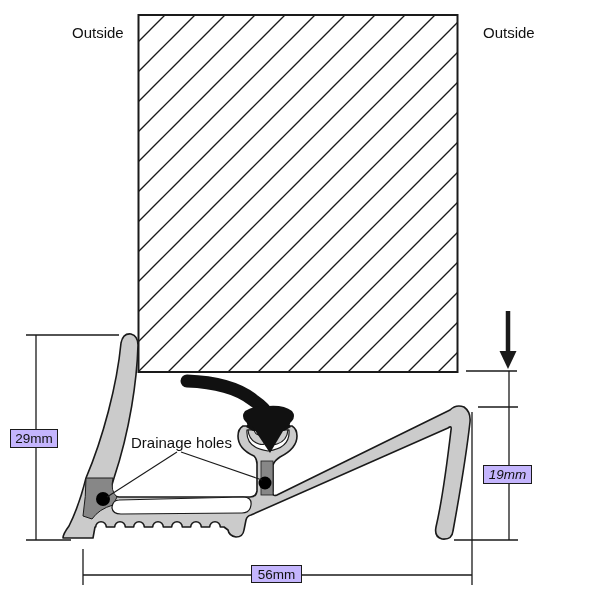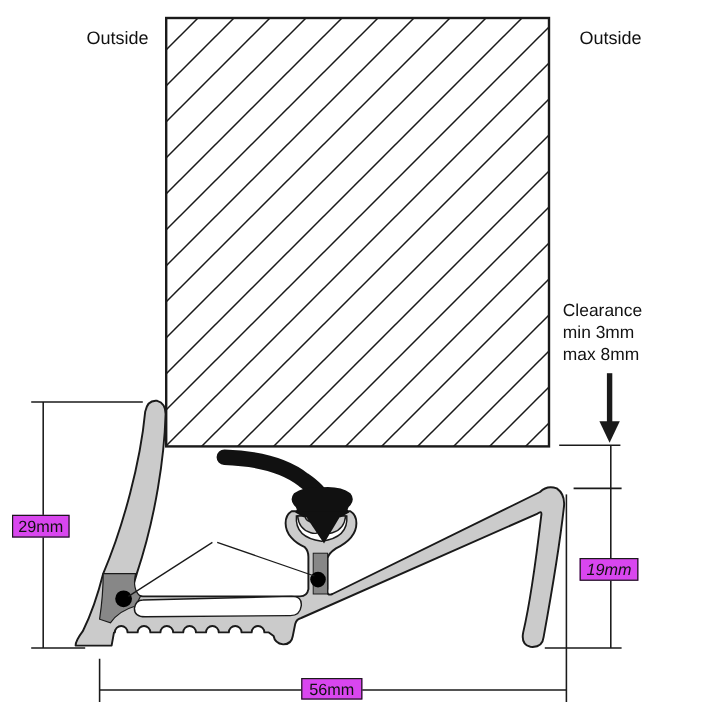--- a/index.html
+++ b/index.html
@@ -4,21 +4,21 @@
 <style>
   html,body{margin:0;padding:0;background:#fff;}
   .canvas{
     position:relative;width:600px;height:600px;background:#fff;
     font-family:"Liberation Sans","DejaVu Sans",sans-serif;color:#111;overflow:hidden;border-radius:28px;
   }
   .canvas svg{position:absolute;left:0;top:0;}
   .lbl{position:absolute;font-size:15px;white-space:nowrap;}
   .clearance{position:absolute;font-size:14.5px;line-height:18.5px;white-space:nowrap;}
   .dimbox{
-    position:absolute;background:#d946ef;border:1.7px solid #1a1a1a;
+    position:absolute;background:#c4b5fd;border:1.7px solid #1a1a1a;
     display:flex;align-items:center;justify-content:center;
     font-size:13.5px;white-space:nowrap;
   }
   .ln{stroke:#1a1a1a;fill:none;}
 </style>
 </head>
 <body>
 
 <div class="canvas">
 
@@ -102,23 +102,19 @@
       <path class="ln" stroke-width="1.3" d="M 472,412 V 585"></path>
 
       <path class="ln" stroke-width="4.5" d="M 508,311 V 352"></path>
       <polygon points="499.5,351 516.5,351 508,369" fill="#1a1a1a"></polygon>
     </g>
   </svg>
 
   <div class="lbl" style="left:72px;top:24px;">Outside</div>
   <div class="lbl" style="left:483px;top:24px;">Outside</div>
 
-  <div class="clearance" style="left:469px;top:250px;">
-    <div>Clearance</div>
-    <div>min 3mm</div>
-    <div>max 8mm</div>
-  </div>
 
+  <div class="lbl" style="left:131px;top:434px;">Drainage holes</div>
 
   <div class="dimbox" style="left:10px;top:429px;width:46px;height:17px;">29mm</div>
   <div class="dimbox" style="left:483px;top:465px;width:47px;height:17px;font-style:italic;">19mm</div>
   <div class="dimbox" style="left:251px;top:565px;width:49px;height:16px;">56mm</div>
 </div>
 
 </body></html>

